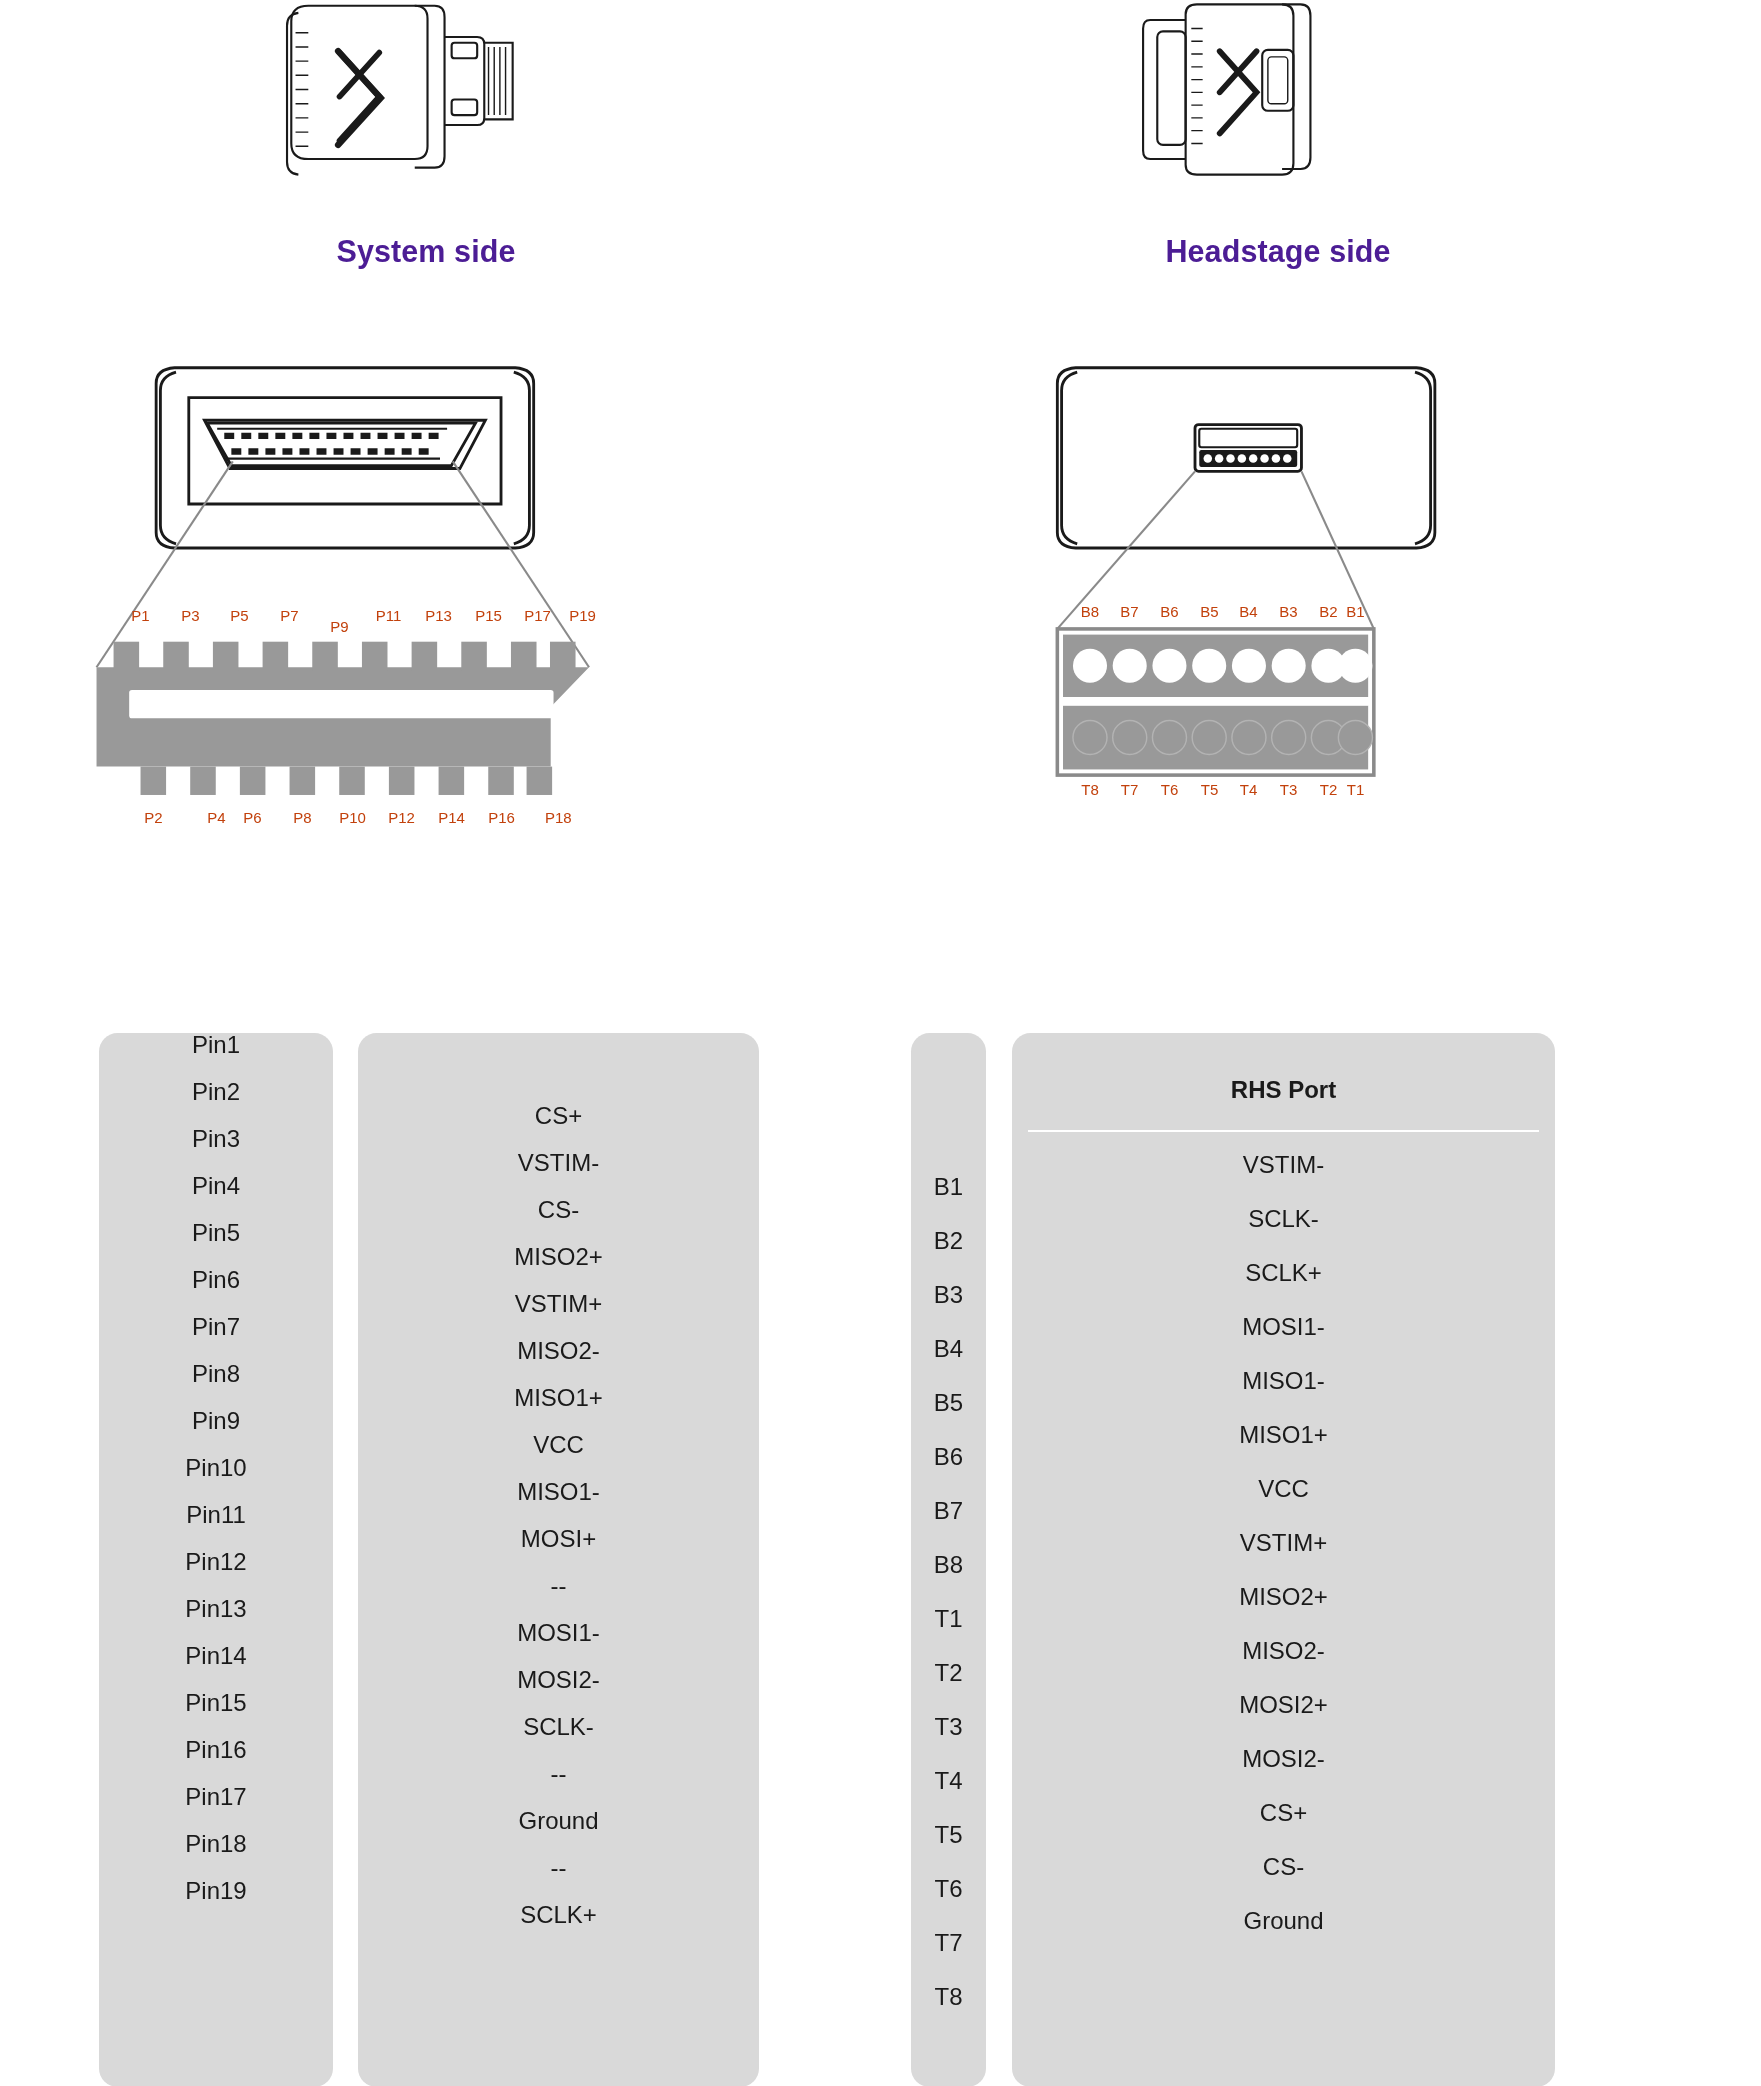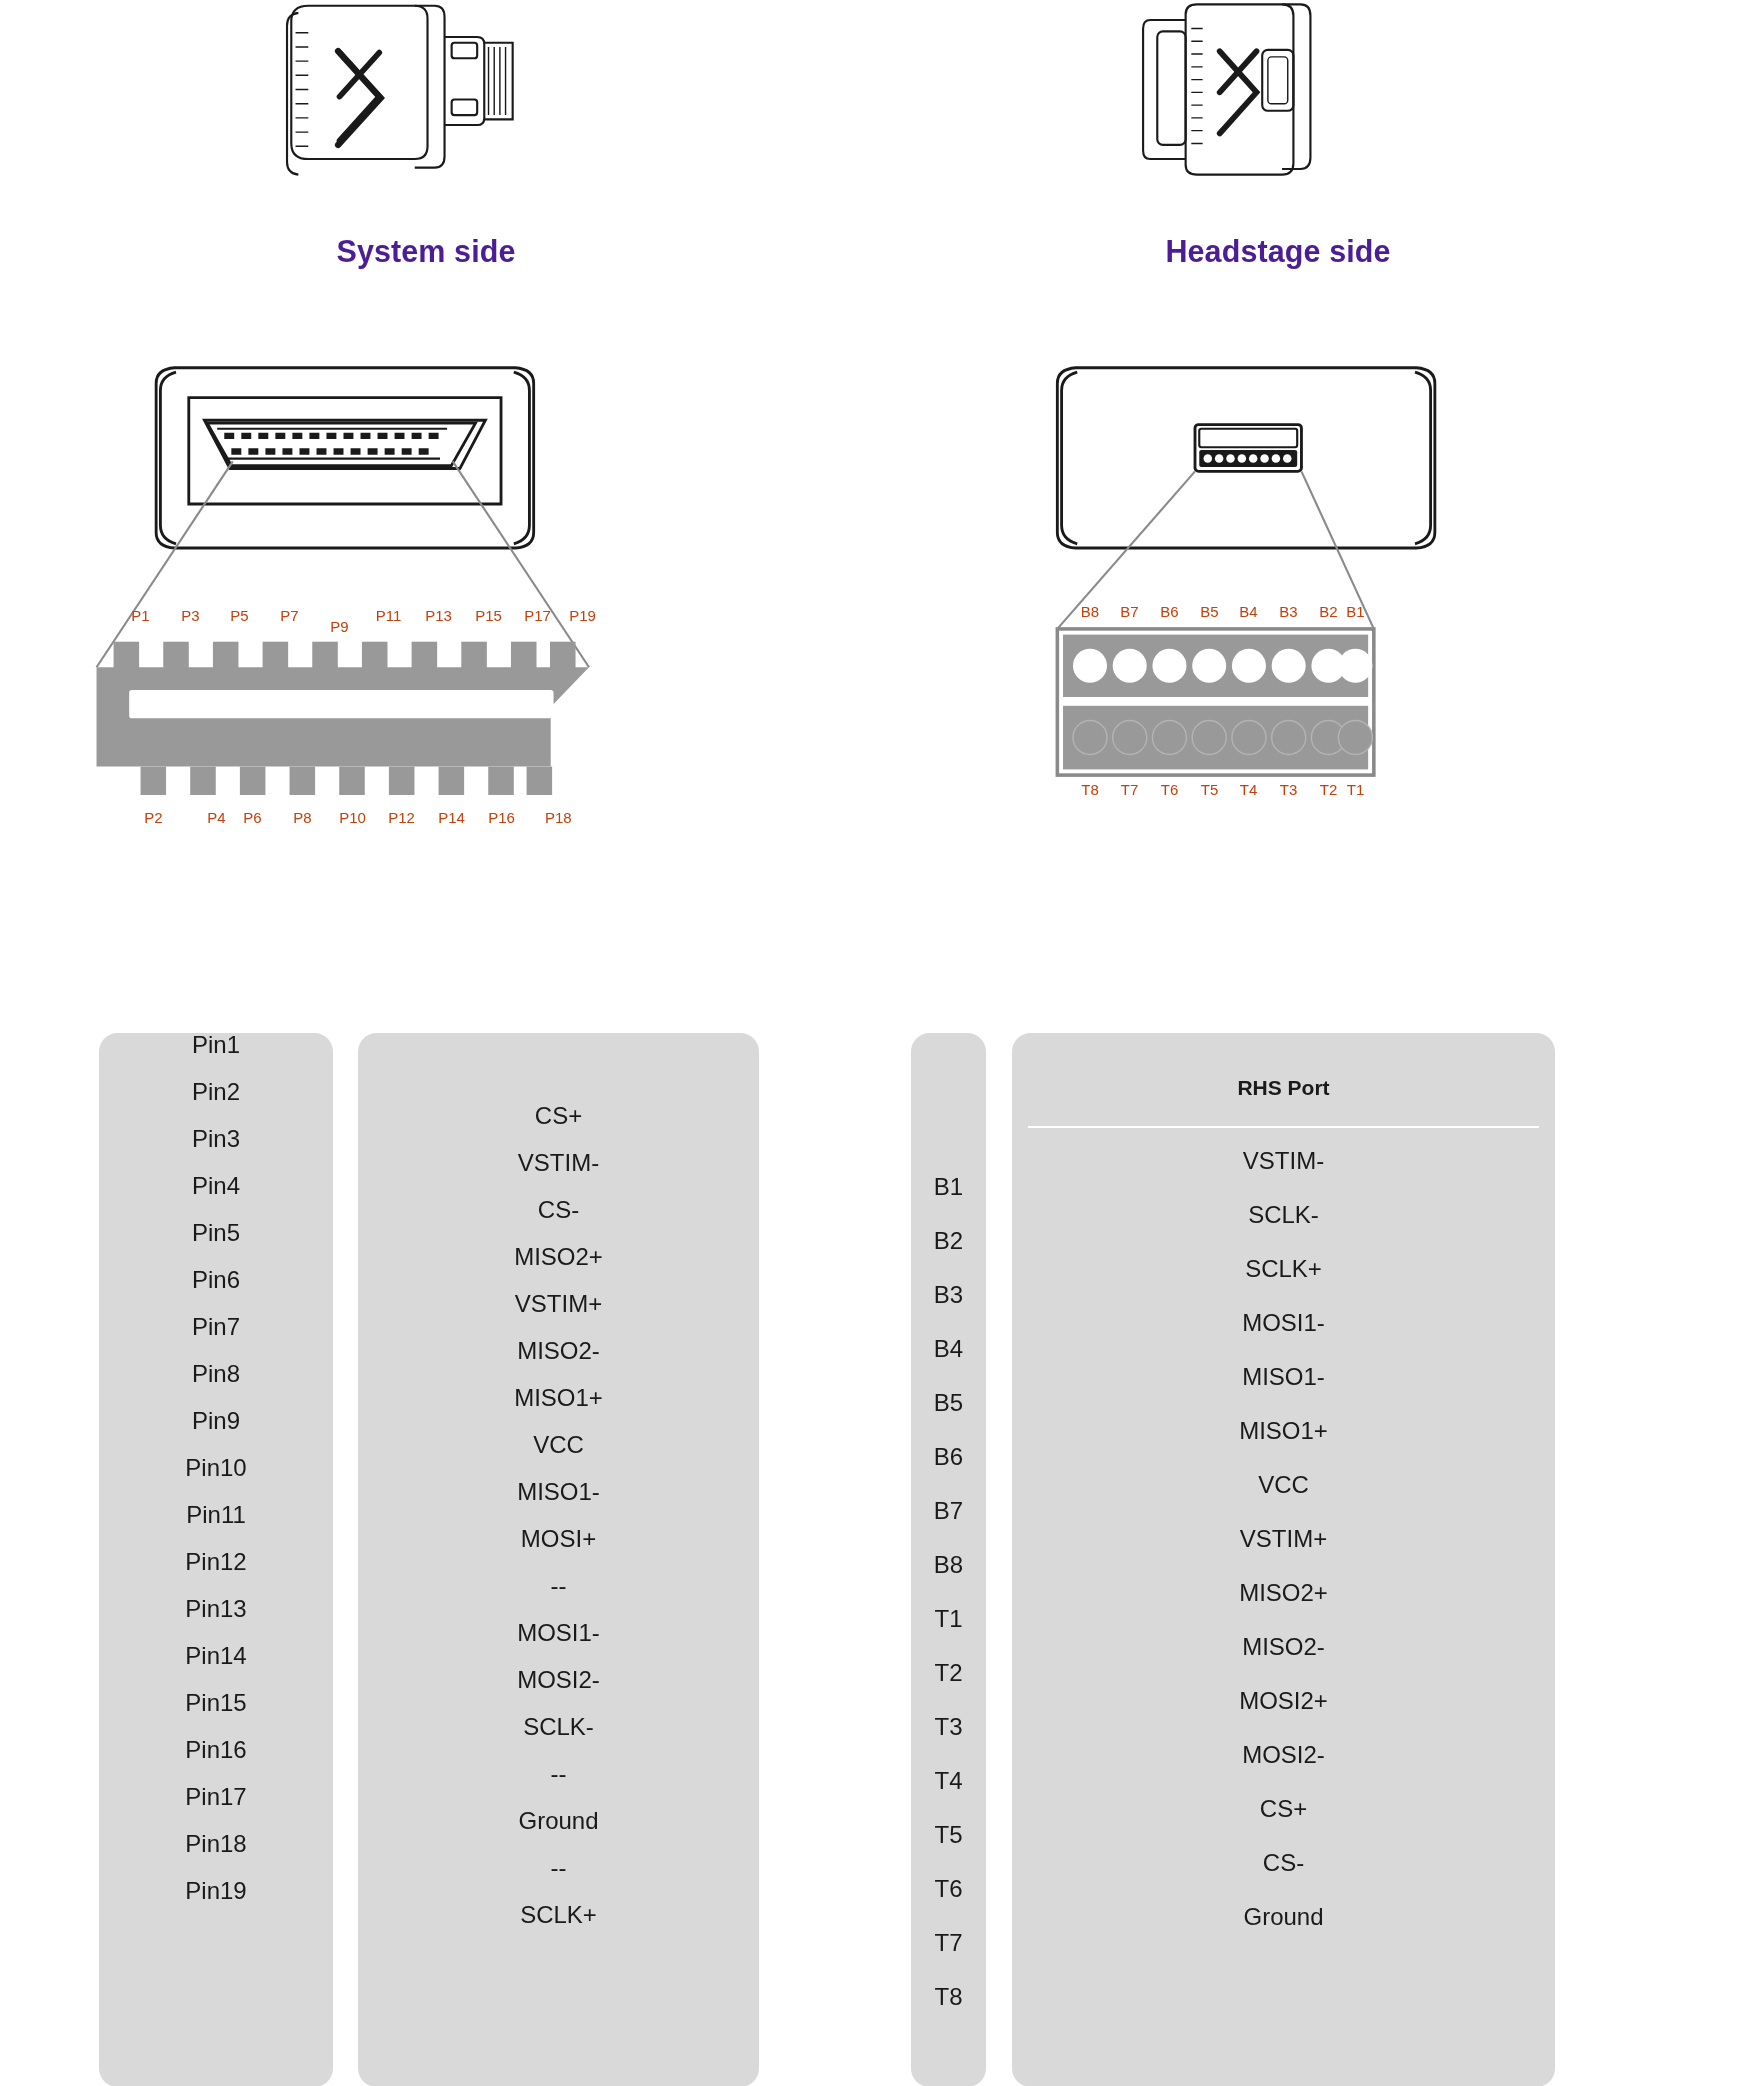--- a/index.html
+++ b/index.html
@@ -77,21 +77,21 @@
   }
 
   
   #card-left-pins   { left: 99px;  top: 0;  width: 234px;  height: 1054px; }
   #card-left-vals   { left: 358px;  top: 0;  width: 401px;  height: 1054px; }
   
   #card-right-pins  { left: 911px; top: 0;  width: 75px;  height: 1054px; }
   #card-right-vals  { left: 1012px; top: 0;  width: 543px;  height: 1054px; }
 
   .rhs-title {
-    font-size: 21px;
+    font-size: 24px;
     font-weight: bold;
     text-align: center;
     color: #1a1a1a;
     padding-top: 43px;
   }
   .rhs-divider {
     margin: 25.6px 15.6px 0 15.6px;
     height: 2.8px;
     background: #ffffff;
   }

